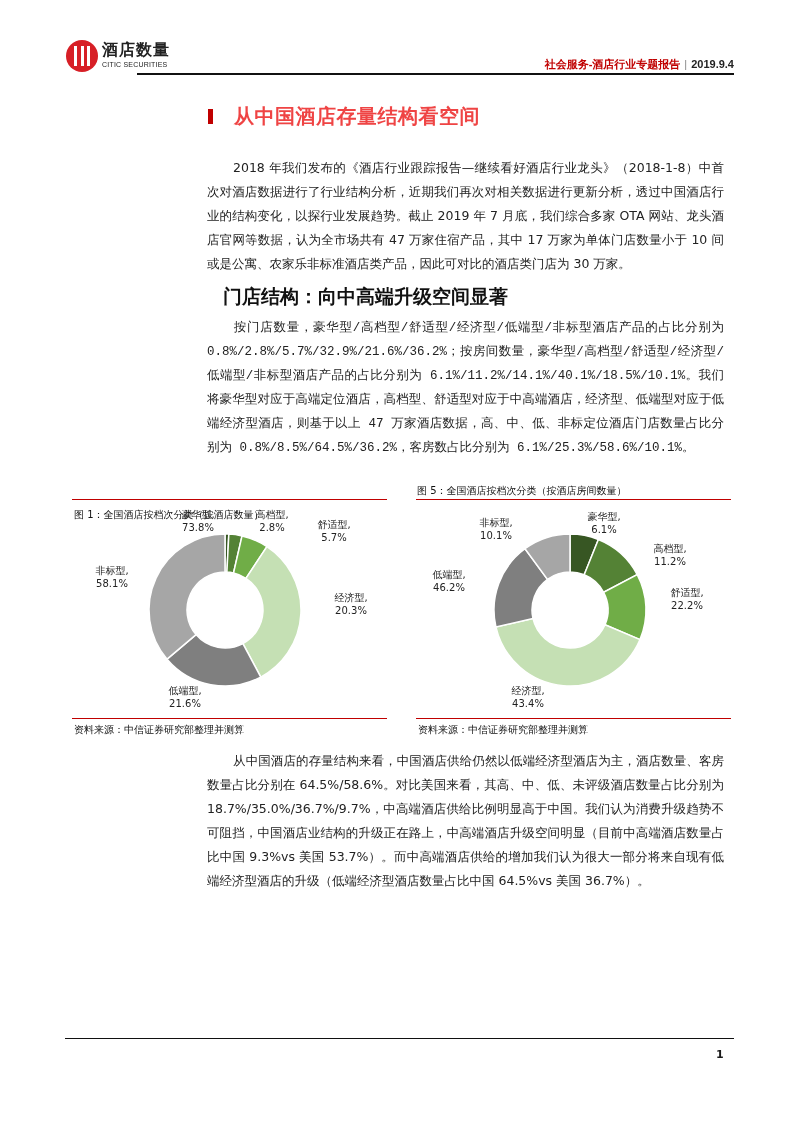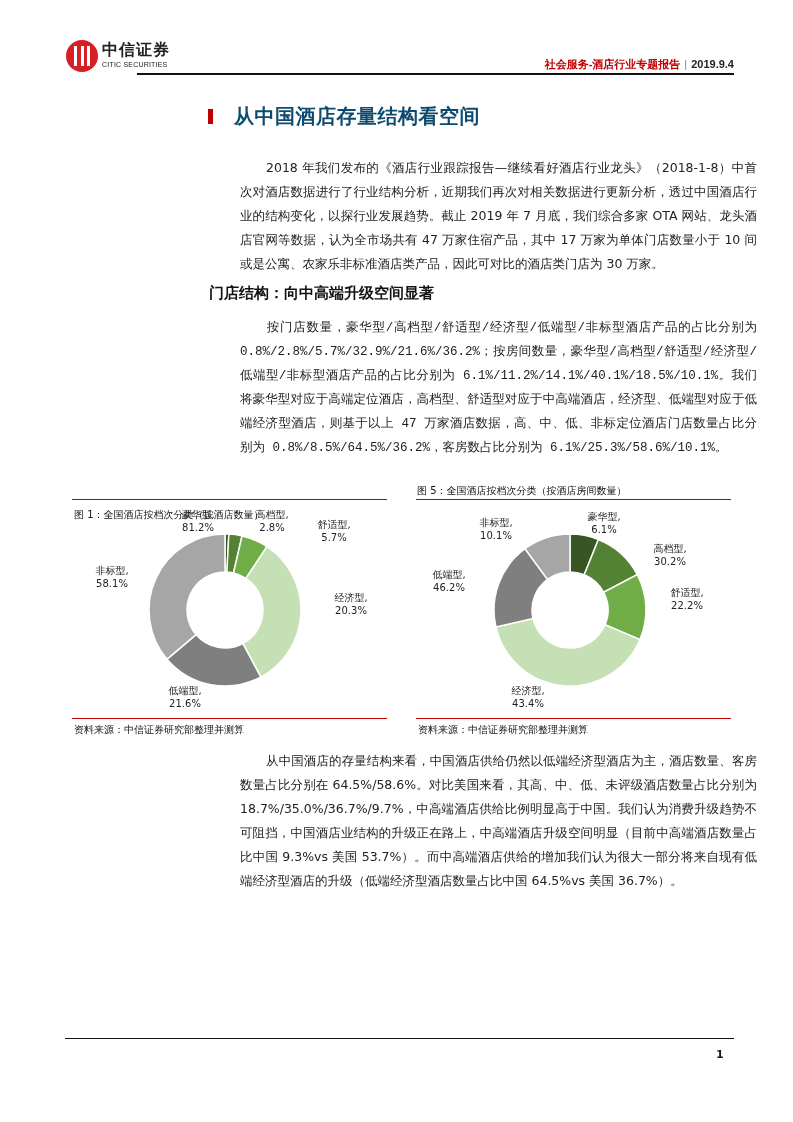--- a/index.html
+++ b/index.html
@@ -11,42 +11,42 @@
   .logo-circle .bar { position:absolute; top:6px; width:3px; height:20px; background:#fff; }
   .logo-cn { position:absolute; left:36px; top:2px; font-size:16px; font-weight:bold; letter-spacing:1px; color:#222; font-family:"DejaVu Serif", serif; }
   .logo-en { position:absolute; left:36px; top:23px; font-size:7px; color:#222; font-family:"Liberation Sans", sans-serif; letter-spacing:0.2px; }
   .header-right { right:59px; top:57px; font-size:11px; font-weight:bold; font-family:"Liberation Sans", sans-serif; white-space:nowrap;margin-left:8px; }
   .header-right .sec { color:#c00000; }
   .header-right .sep { color:#888; margin:0 4px; font-weight:normal; }
   .header-right .date { color:#222; }
   .header-line { left:137px; top:73px; width:597px; height:2px; background:#111; }
   
   .h1-bar { left:208px; top:109px; width:5px; height:15px; background:#c00000; }
-  .h1 { left:234px; top:103px; font-size:20px; font-weight:bold; color:#0c4a6e; letter-spacing:0.5px; }
-  .para { left:207px; width:517px; font-size:12.5px; line-height:24px; color:#222; text-align:justify;margin-left:33px; }
+  .h1 { left:234px; top:103px; font-size:20px; font-weight:bold; color:#ef4444; letter-spacing:0.5px; }
+  .para { left:207px; width:517px; font-size:12.5px; line-height:24px; color:#222; text-align:justify; }
   .para .indent { display:inline-block; width:26px; }
-  .h2 { left:209px; top:284px; font-size:15px; font-weight:bold; color:#111; }
+  .h2 { left:223px; top:284px; font-size:19px; font-weight:bold; color:#111; }
   
   .fig-title { font-size:10px; color:#111; white-space:nowrap; }
   .fig-rule { height:1px; background:#c00000; }
   .fig-src { font-size:10px; color:#111; white-space:nowrap; }
   .lbl { position:absolute; font-size:10px; color:#222; text-align:center; line-height:13px; white-space:nowrap; transform:translateX(-50%); }
   .footer-line { left:65px; top:1038px; width:669px; height:1px; background:#111; }
   .page-num { left:716px; top:1048px; font-size:11px; font-weight:bold; }
 </style>
 </head>
 <body>
 
 <div class="abs logo">
   <div class="logo-circle">
     <div class="bar" style="left:8px"></div>
     <div class="bar" style="left:14.5px"></div>
     <div class="bar" style="left:21px"></div>
   </div>
-  <div class="logo-cn">中信证券</div>
+  <div class="logo-cn">酒店数量</div>
   <div class="logo-en">CITIC SECURITIES</div>
 </div>
 <div class="abs header-right">
   <span class="sec">社会服务-酒店行业专题报告</span><span class="sep">|</span><span class="date">2019.9.4</span>
 </div>
 <div class="abs header-line"></div>
 
 <div class="abs h1-bar"></div>
 <div class="abs h1">从中国酒店存量结构看空间</div>
 
@@ -62,21 +62,21 @@
   <g id="donut1" transform="translate(153,110)">
       <path d="M4.653657836759942e-15,-76 A76,76 0 0 1 3.8185681816624895,-75.90400870205733 L1.9092840908312447,-37.95200435102866 A38,38 0 0 0 2.326828918379971e-15,-38 Z" fill="#375623" stroke="#ffffff" stroke-width="1.5"></path>
       <path d="M3.8185681816624895,-75.90400870205733 A76,76 0 0 1 17.044577832152967,-74.06404233177986 L8.522288916076484,-37.03202116588993 A38,38 0 0 0 1.9092840908312447,-37.95200435102866 Z" fill="#548235" stroke="#ffffff" stroke-width="1.5"></path>
       <path d="M17.044577832152967,-74.06404233177986 A76,76 0 0 1 41.9250861677607,-63.38996095460101 L20.96254308388035,-31.694980477300504 A38,38 0 0 0 8.522288916076484,-37.03202116588993 Z" fill="#70ad47" stroke="#ffffff" stroke-width="1.5"></path>
       <path d="M41.9250861677607,-63.38996095460101 A76,76 0 0 1 35.77349884456529,67.05413320905645 L17.886749422282644,33.52706660452822 A38,38 0 0 0 20.96254308388035,-31.694980477300504 Z" fill="#c5e0b4" stroke="#ffffff" stroke-width="1.5"></path>
       <path d="M35.77349884456529,67.05413320905645 A76,76 0 0 1 -57.945630836870045,49.176253079277764 L-28.972815418435022,24.588126539638882 A38,38 0 0 0 17.886749422282644,33.52706660452822 Z" fill="#7f7f7f" stroke="#ffffff" stroke-width="1.5"></path>
       <path d="M-57.945630836870045,49.176253079277764 A76,76 0 0 1 -1.3960973510279826e-14,-76 L-6.980486755139913e-15,-38 A38,38 0 0 0 -28.972815418435022,24.588126539638882 Z" fill="#a6a6a6" stroke="#ffffff" stroke-width="1.5"></path>
     </g>
 </svg>
 <div class="abs" style="left:72px; top:500px; width:320px; height:215px;">
-  <div class="lbl" style="left:126px; top:8px;"><span>豪华型,</span><br><span>81.2%</span></div>
+  <div class="lbl" style="left:126px; top:8px;"><span>豪华型,</span><br><span>73.8%</span></div>
   <div class="lbl" style="left:200px; top:8px;"><span>高档型,</span><br><span>2.8%</span></div>
   <div class="lbl" style="left:262px; top:18px;"><span>舒适型,</span><br><span>5.7%</span></div>
   <div class="lbl" style="left:279px; top:91px;"><span>经济型,</span><br><span>20.3%</span></div>
   <div class="lbl" style="left:113px; top:184px;"><span>低端型,</span><br><span>21.6%</span></div>
   <div class="lbl" style="left:40px; top:64px;"><span>非标型,</span><br><span>58.1%</span></div>
 </div>
 <div class="abs fig-rule" style="left:72px; top:718px; width:315px;"></div>
 <div class="abs fig-src" style="left:74px; top:723px;">资料来源：中信证券研究部整理并测算</div>
 
 <div class="abs fig-title" style="left:417px; top:484px;">图 5：全国酒店按档次分类（按酒店房间数量）</div>
@@ -86,21 +86,21 @@
       <path d="M4.653657836759942e-15,-76 A76,76 0 0 1 28.393909133766726,-70.4967086047526 L14.196954566883363,-35.2483543023763 A38,38 0 0 0 2.326828918379971e-15,-38 Z" fill="#375623" stroke="#ffffff" stroke-width="1.5"></path>
       <path d="M28.393909133766726,-70.4967086047526 A76,76 0 0 1 67.23915164589259,-35.424518146908646 L33.619575822946295,-17.712259073454323 A38,38 0 0 0 14.196954566883363,-35.2483543023763 Z" fill="#548235" stroke="#ffffff" stroke-width="1.5"></path>
       <path d="M67.23915164589259,-35.424518146908646 A76,76 0 0 1 69.99610922051306,29.60649749615793 L34.99805461025653,14.803248748078966 A38,38 0 0 0 33.619575822946295,-17.712259073454323 Z" fill="#70ad47" stroke="#ffffff" stroke-width="1.5"></path>
       <path d="M69.99610922051306,29.60649749615793 A76,76 0 0 1 -74.09452132581859,16.911590980679904 L-37.047260662909295,8.455795490339952 A38,38 0 0 0 34.99805461025653,14.803248748078966 Z" fill="#c5e0b4" stroke="#ffffff" stroke-width="1.5"></path>
       <path d="M-74.09452132581859,16.911590980679904 A76,76 0 0 1 -45.01830829902166,-61.23195177269983 L-22.50915414951083,-30.615975886349915 A38,38 0 0 0 -37.047260662909295,8.455795490339952 Z" fill="#7f7f7f" stroke="#ffffff" stroke-width="1.5"></path>
       <path d="M-45.01830829902166,-61.23195177269983 A76,76 0 0 1 -1.3960973510279826e-14,-76 L-6.980486755139913e-15,-38 A38,38 0 0 0 -22.50915414951083,-30.615975886349915 Z" fill="#a6a6a6" stroke="#ffffff" stroke-width="1.5"></path>
     </g>
 </svg>
 <div class="abs" style="left:416px; top:500px; width:320px; height:215px;">
   <div class="lbl" style="left:188px; top:10px;"><span>豪华型,</span><br><span>6.1%</span></div>
-  <div class="lbl" style="left:254px; top:42px;"><span>高档型,</span><br><span>30.2%</span></div>
+  <div class="lbl" style="left:254px; top:42px;"><span>高档型,</span><br><span>11.2%</span></div>
   <div class="lbl" style="left:271px; top:86px;"><span>舒适型,</span><br><span>22.2%</span></div>
   <div class="lbl" style="left:112px; top:184px;"><span>经济型,</span><br><span>43.4%</span></div>
   <div class="lbl" style="left:33px; top:68px;"><span>低端型,</span><br><span>46.2%</span></div>
   <div class="lbl" style="left:80px; top:16px;"><span>非标型,</span><br><span>10.1%</span></div>
 </div>
 <div class="abs fig-rule" style="left:416px; top:718px; width:315px;"></div>
 <div class="abs fig-src" style="left:418px; top:723px;">资料来源：中信证券研究部整理并测算</div>
 
 <div class="abs para" style="top:749px;"><span class="indent"></span><span>从中国酒店的存量结构来看，中国酒店供给仍然以低端经济型酒店为主，酒店数量、客房数量占比分别在 64.5%/58.6%。对比美国来看，其高、中、低、未评级酒店数量占比分别为 18.7%/35.0%/36.7%/9.7%，中高端酒店供给比例明显高于中国。我们认为消费升级趋势不可阻挡，中国酒店业结构的升级正在路上，中高端酒店升级空间明显（目前中高端酒店数量占比中国 9.3%vs 美国 53.7%）。而中高端酒店供给的增加我们认为很大一部分将来自现有低端经济型酒店的升级（低端经济型酒店数量占比中国 64.5%vs 美国 36.7%）。</span></div>
 

